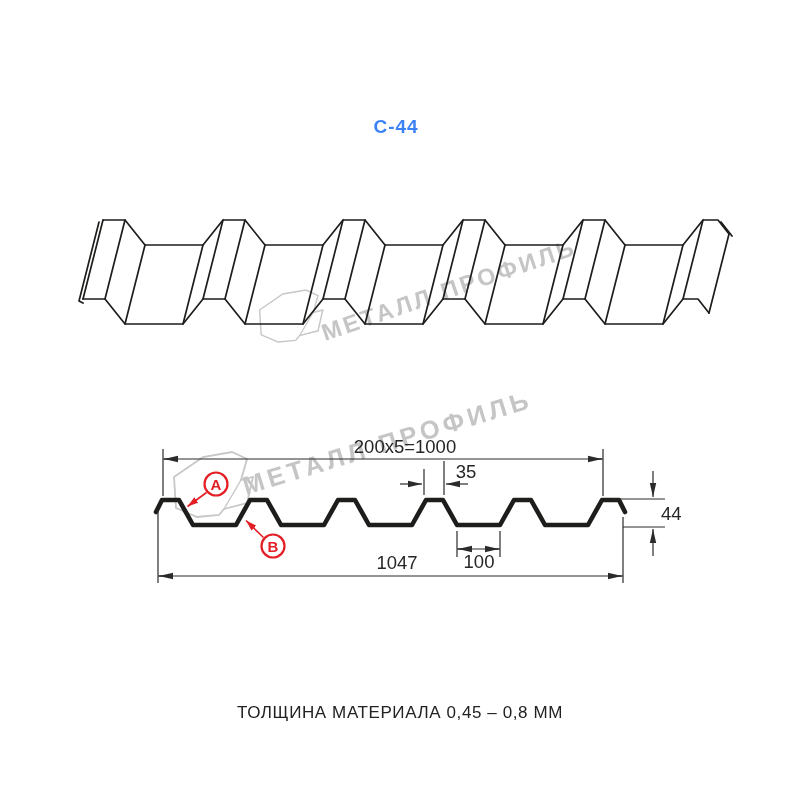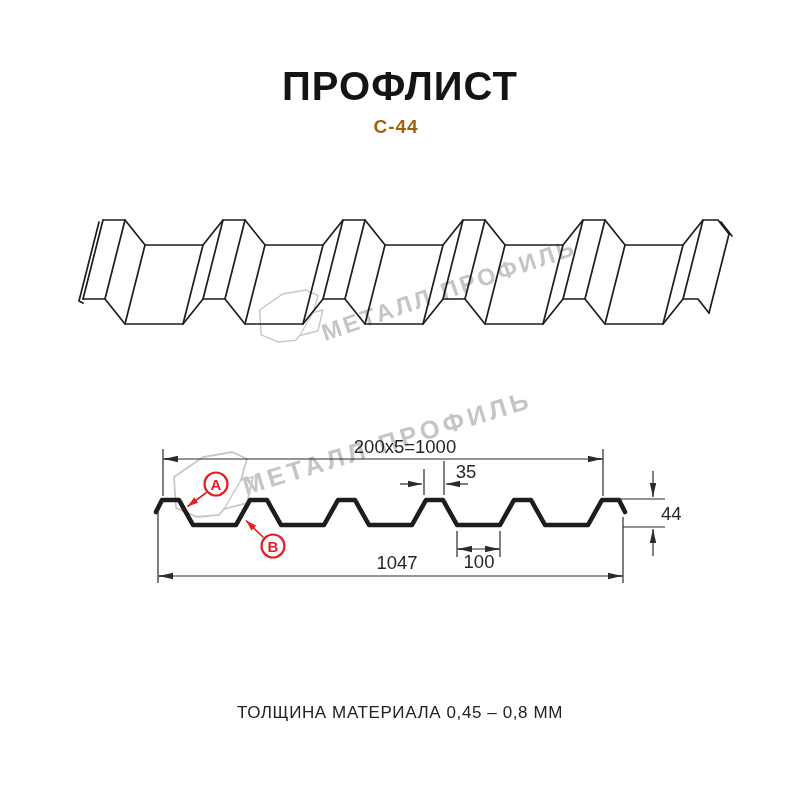--- a/index.html
+++ b/index.html
@@ -1,36 +1,35 @@
 <!DOCTYPE html>
 <html><head>
 <meta charset="utf-8">
 <style>
   html,body{margin:0;padding:0;background:#fff;}
   #stage{position:relative;width:800px;height:800px;background:#ffffff;overflow:hidden;
          font-family:"Liberation Sans",sans-serif;}
   .title{position:absolute;left:0;top:64px;width:800px;text-align:center;
          font-size:40px;font-weight:bold;letter-spacing:1px;color:#141414;}
   .subtitle{position:absolute;left:0;top:116px;width:792px;text-align:center;
-         font-size:19px;font-weight:bold;letter-spacing:1px;color:#a16207;}
+         font-size:19px;font-weight:bold;letter-spacing:1px;color:#3b82f6;}
   .footer{position:absolute;left:0;top:703px;width:800px;text-align:center;
          font-size:17px;font-weight:normal;letter-spacing:.6px;color:#222;}
   svg text.dim{font-family:"Liberation Sans",sans-serif;font-size:18.5px;fill:#262626;}
   svg text.redletter{font-family:"Liberation Sans",sans-serif;font-size:15px;font-weight:bold;fill:#e31e24;}
   svg text.wm{font-family:"Liberation Sans",sans-serif;font-weight:bold;fill:#c5c5c5;}
   .lineart{stroke:#1d1d1b;fill:none;stroke-linejoin:round;stroke-linecap:round;}
   .thin{stroke:#2b2b2b;stroke-width:1.2;fill:none;}
   .red{stroke:#e31e24;fill:none;}
 </style>
 </head>
 <body>
 
 <div id="stage">
 
-  <div class="title">ПРОФЛИСТ</div>
   <div class="subtitle">С-44</div>
 
   <svg width="800" height="800" viewBox="0 0 800 800" style="position:absolute;left:0;top:0">
     <defs>
       <marker id="ah" viewBox="0 0 14 8" refX="14" refY="4" markerWidth="14" markerHeight="8" markerUnits="userSpaceOnUse" orient="auto">
         <path d="M14,4 L0,0.8 L0,7.2 Z" fill="#2b2b2b"></path>
       </marker>
       <marker id="ahr" viewBox="0 0 10 7" refX="10" refY="3.5" markerWidth="11" markerHeight="8" markerUnits="userSpaceOnUse" orient="auto">
         <path d="M10,3.5 L0,0.4 L0,6.6 Z" fill="#e31e24"></path>
       </marker>

